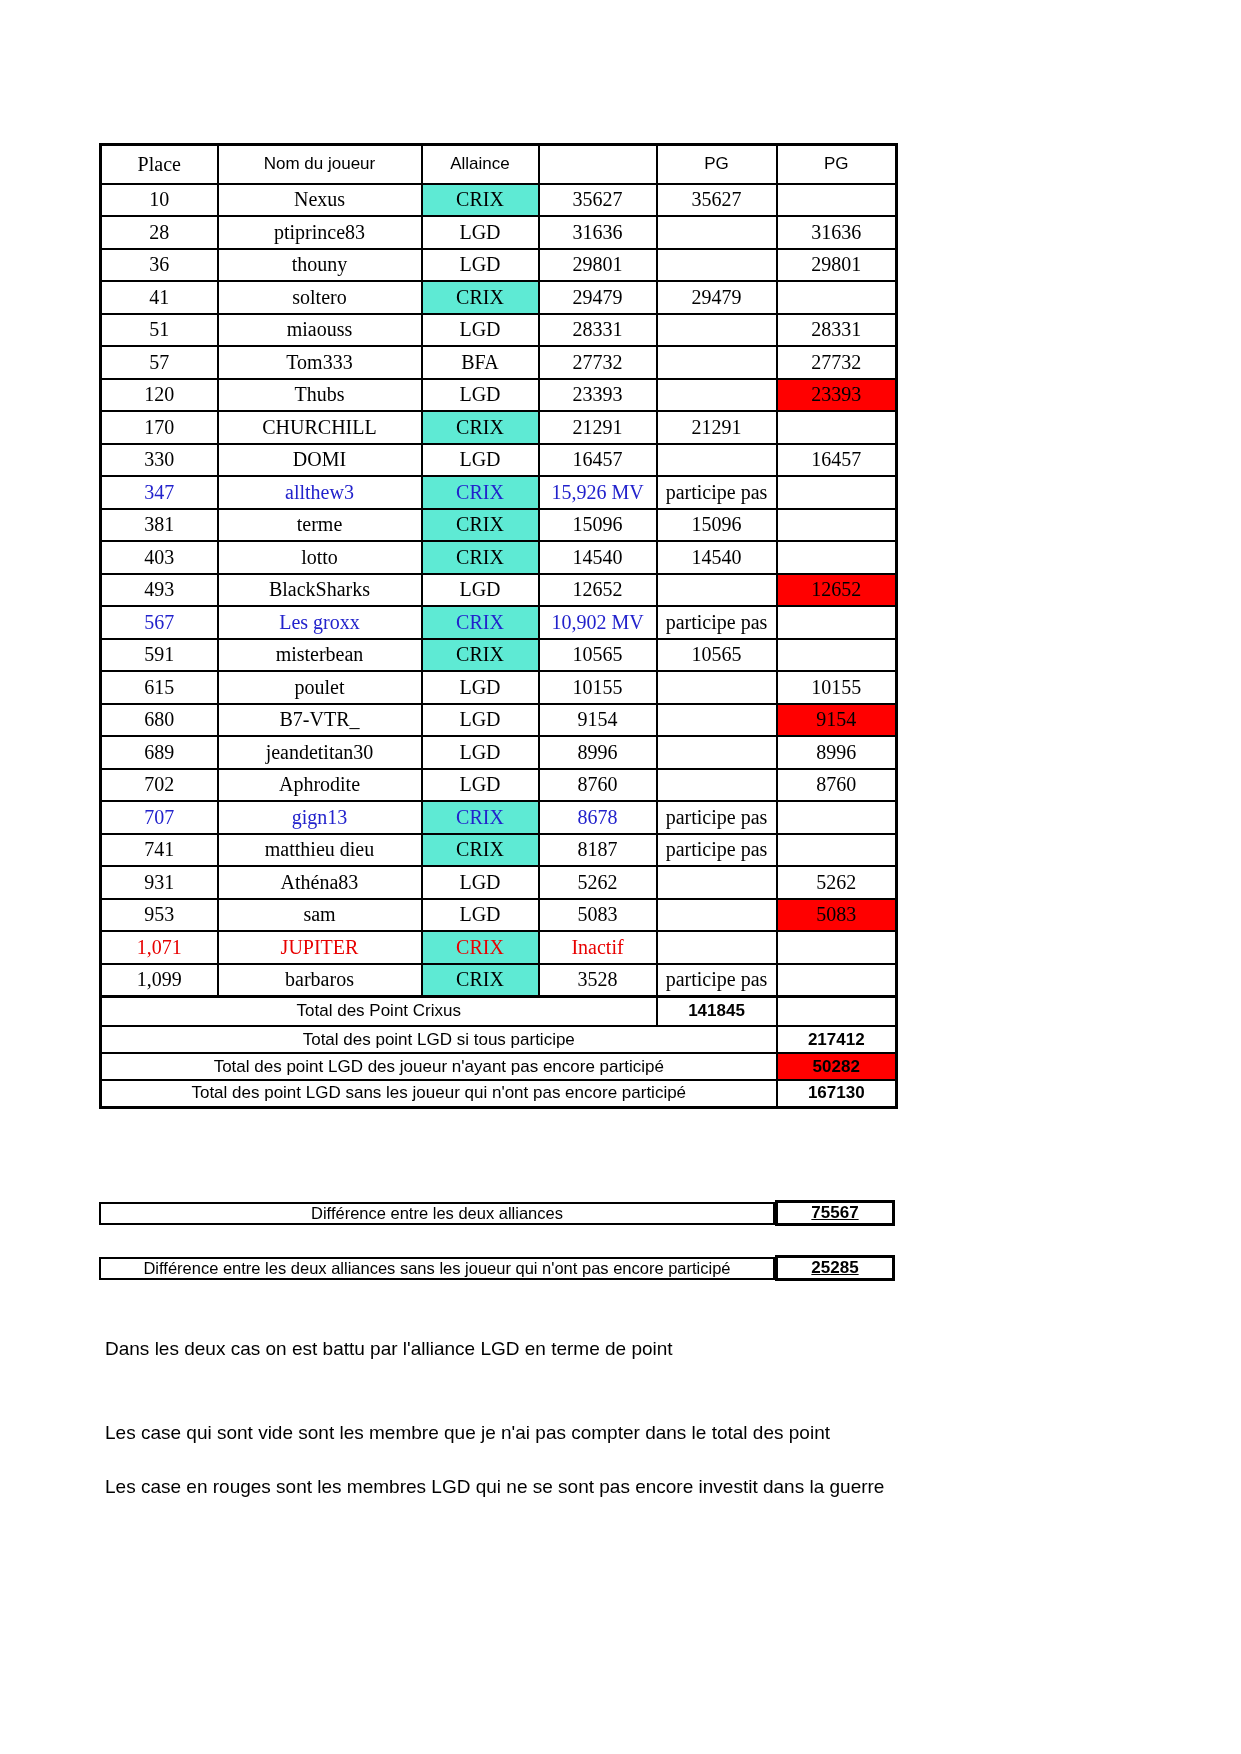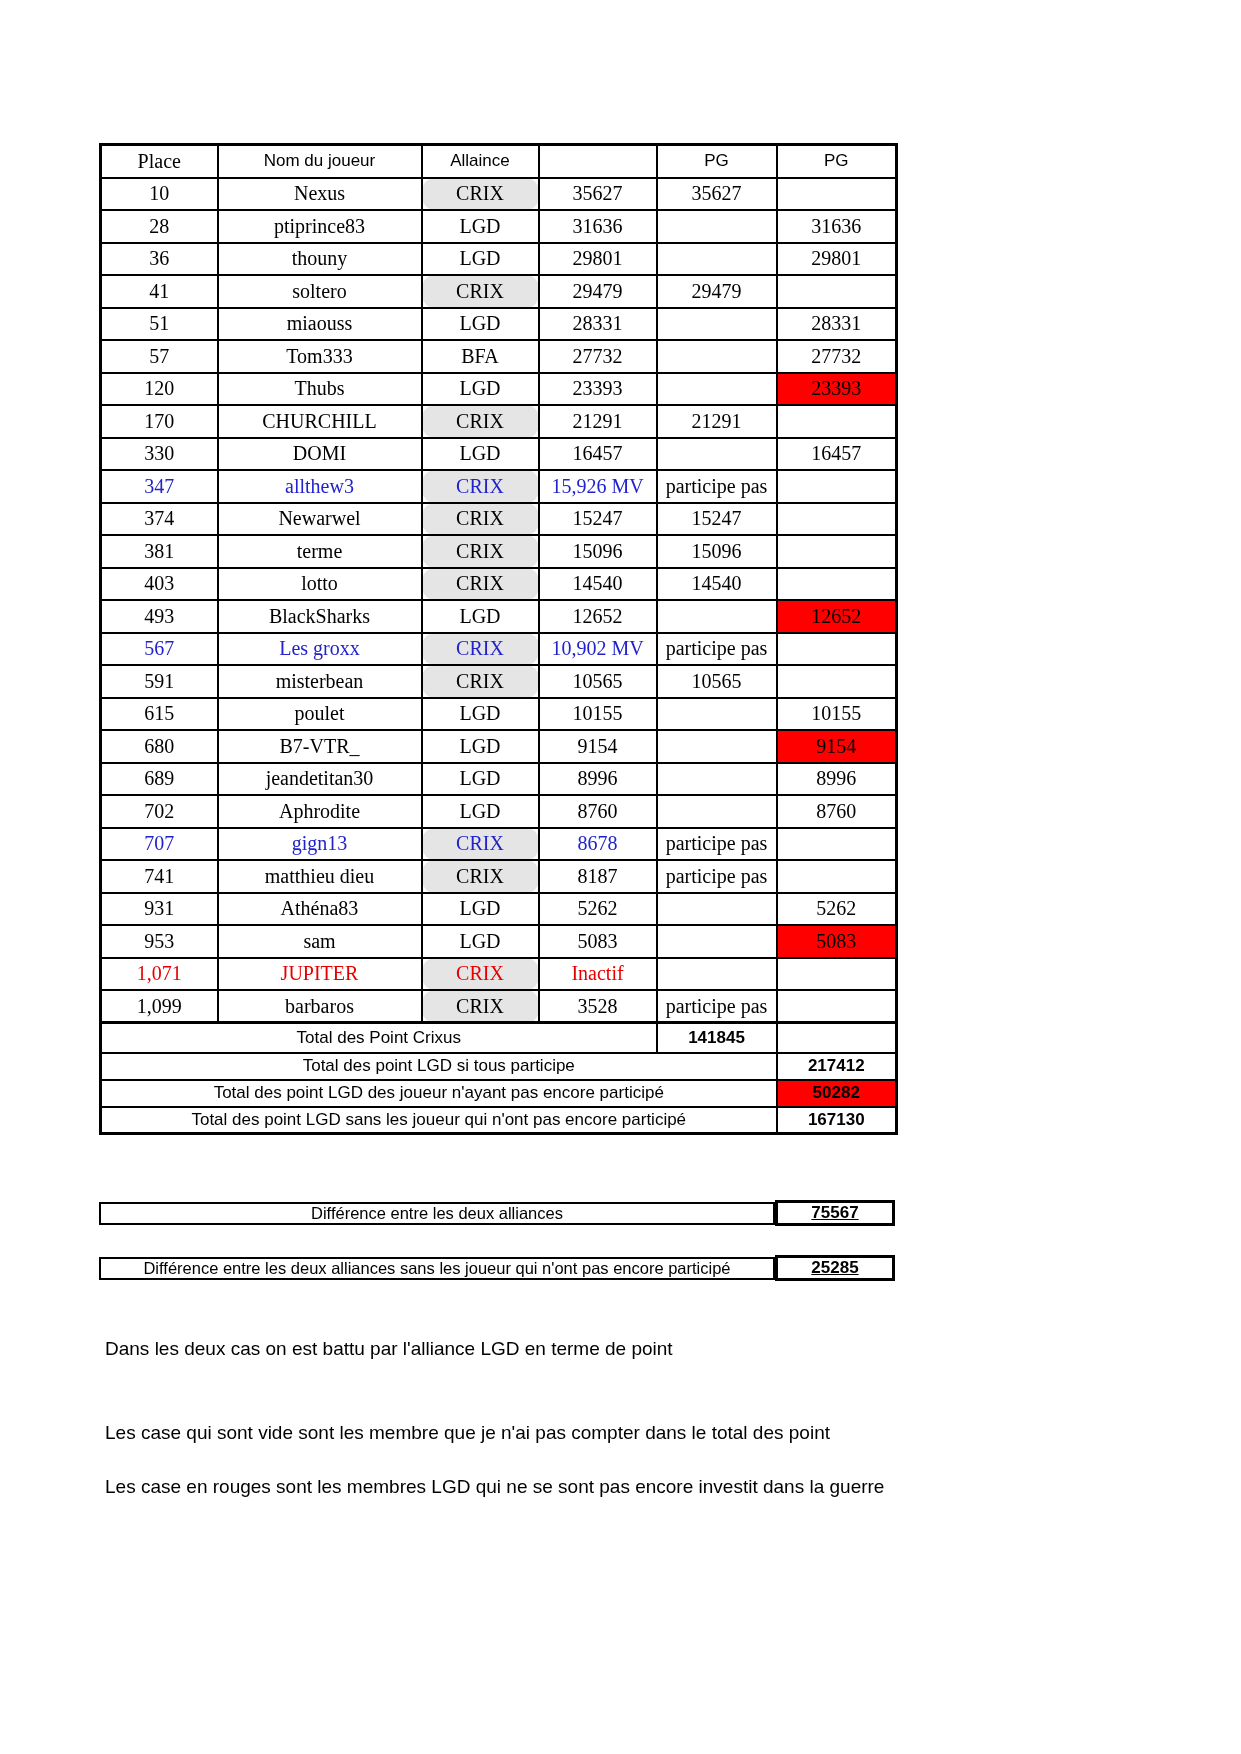--- a/index.html
+++ b/index.html
@@ -18,35 +18,35 @@
     border:3px solid #000;
   }
   table.main th, table.main td{
     border:2px solid #000;
     padding:0 2px;
     text-align:center;
     vertical-align:middle;
     overflow:hidden;
     white-space:nowrap;
   }
-  thead tr{height:33px;}
+  thead tr{height:39px;}
   thead th{
     font-family:"Liberation Sans","DejaVu Sans",sans-serif;
     font-size:17px;font-weight:normal;
     border-bottom:3px solid #000;
   }
   thead th.serif{font-family:"Liberation Serif","DejaVu Serif",serif;font-size:20px;}
   tbody#rows tr{height:32.5px;padding-left:23px;}
   tbody#rows td{
     font-family:"Liberation Serif","DejaVu Serif",serif;
     font-size:20px;
   }
   tbody#rows tr:last-child td{border-bottom:3px solid #000;}
   td.sans{font-family:"Liberation Sans","DejaVu Sans",sans-serif;font-size:17px;}
-  .cyanbg{background:#e5e5e5;border-radius:13px;}
+  .cyanbg{background:#5eead4;}
   .redbg{background:#ff0000;}
   .blue{color:#2222cc;}
   .redtext{color:#e80000;}
   tbody#totals tr{height:27px;}
   tbody#totals tr.first{height:30px;padding-left:36px;}
   tbody#totals td{
     font-family:"Liberation Sans","DejaVu Sans",sans-serif;
     font-size:17px;
   }
   td.tval{font-weight:bold;border:3px solid #000;}
@@ -172,28 +172,20 @@
         </tr>
         <tr>
           <td class="blue">347</td>
           <td class="blue">allthew3</td>
           <td class="cyanbg blue">CRIX</td>
           <td class="blue">15,926 MV</td>
           <td class="sans">participe pas</td>
           <td class="sans"></td>
         </tr>
         <tr>
-          <td>374</td>
-          <td>Newarwel</td>
-          <td class="cyanbg">CRIX</td>
-          <td>15247</td>
-          <td class="sans">15247</td>
-          <td class="sans"></td>
-        </tr>
-        <tr>
           <td>381</td>
           <td>terme</td>
           <td class="cyanbg">CRIX</td>
           <td>15096</td>
           <td class="sans">15096</td>
           <td class="sans"></td>
         </tr>
         <tr>
           <td>403</td>
           <td>lotto</td>

